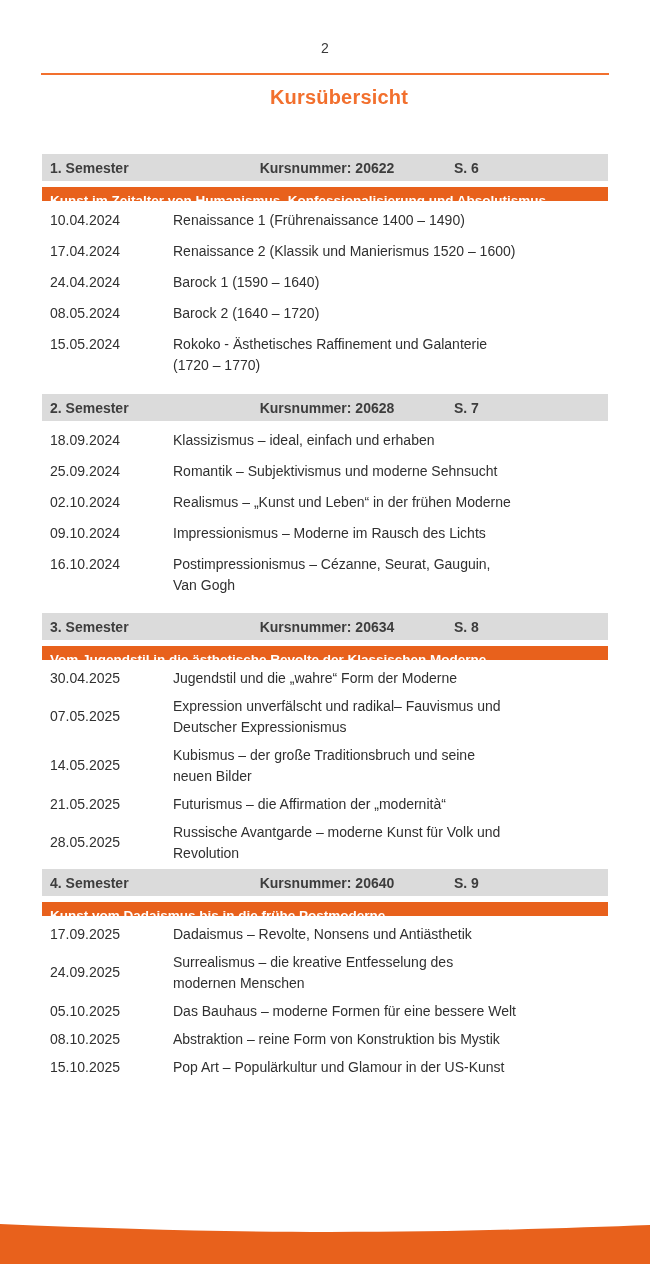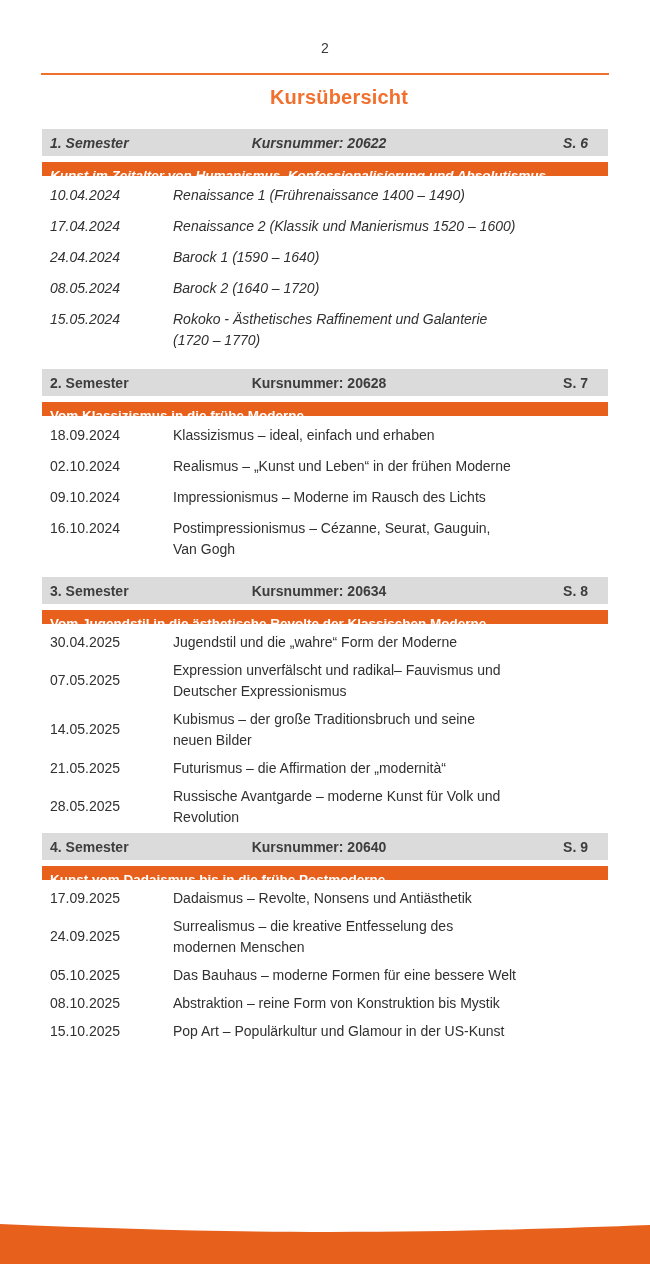--- a/index.html
+++ b/index.html
@@ -43,36 +43,36 @@
     color: var(--orange-light);
     letter-spacing: 0.2px;
     margin-left: 28px;
   }
 
   
   .sections {
     margin: 0 42px;
   }
   .section { margin-top: 13px; }
-  .section:first-child { margin-top: 20px; font-style: italic; }
+  .section:first-child { margin-top: 45px; }
   .section:nth-child(3) { margin-top: 12px; }
   .section:nth-child(4) { margin-top: 2px; }
 
   .sec-header {
     background: var(--header-gray);
     height: 27px;
     display: flex;
     align-items: center;
     font-size: 14px;
     font-weight: bold;
     color: var(--header-text);
   }
   .sec-header .sem   { flex: 0 0 150px; padding-left: 8px; }
   .sec-header .kurs  { flex: 1 1 auto; text-align: center; }
-  .sec-header .pref  { flex: 0 0 150px; text-align: right; padding-right: 20px; }
+  .sec-header .pref  { flex: 0 0 150px; text-align: left; padding-right: 4px; }
 
   .sec-band {
     margin-top: 6px;
     background: var(--orange);
     color: #ffffff;
     font-size: 13.5px;
     font-weight: bold;
     height: 14px;
     line-height: 27px;
     padding-left: 8px;
@@ -149,25 +149,28 @@
 (1720 – 1770)</span>
   </div>
       </div>
   </div>
     <div class="section">
     <div class="sec-header">
       <span class="sem">2. Semester</span>
       <span class="kurs">Kursnummer: 20628</span>
       <span class="pref">S. 7</span>
     </div>
-    <div class="sec-band">Vom Klassizismus in die frühe Moderne</div>
     <div class="sec-rows">
         <div class="row">
     <span class="date">18.09.2024</span>
     <span class="topic">Klassizismus – ideal, einfach und erhaben</span>
+  </div>
+        <div class="row">
+    <span class="date">25.09.2024</span>
+    <span class="topic">Romantik – Subjektivismus und moderne Sehnsucht</span>
   </div>
         <div class="row">
     <span class="date">02.10.2024</span>
     <span class="topic">Realismus – „Kunst und Leben“ in der frühen Moderne</span>
   </div>
         <div class="row">
     <span class="date">09.10.2024</span>
     <span class="topic">Impressionismus – Moderne im Rausch des Lichts</span>
   </div>
         <div class="row">

